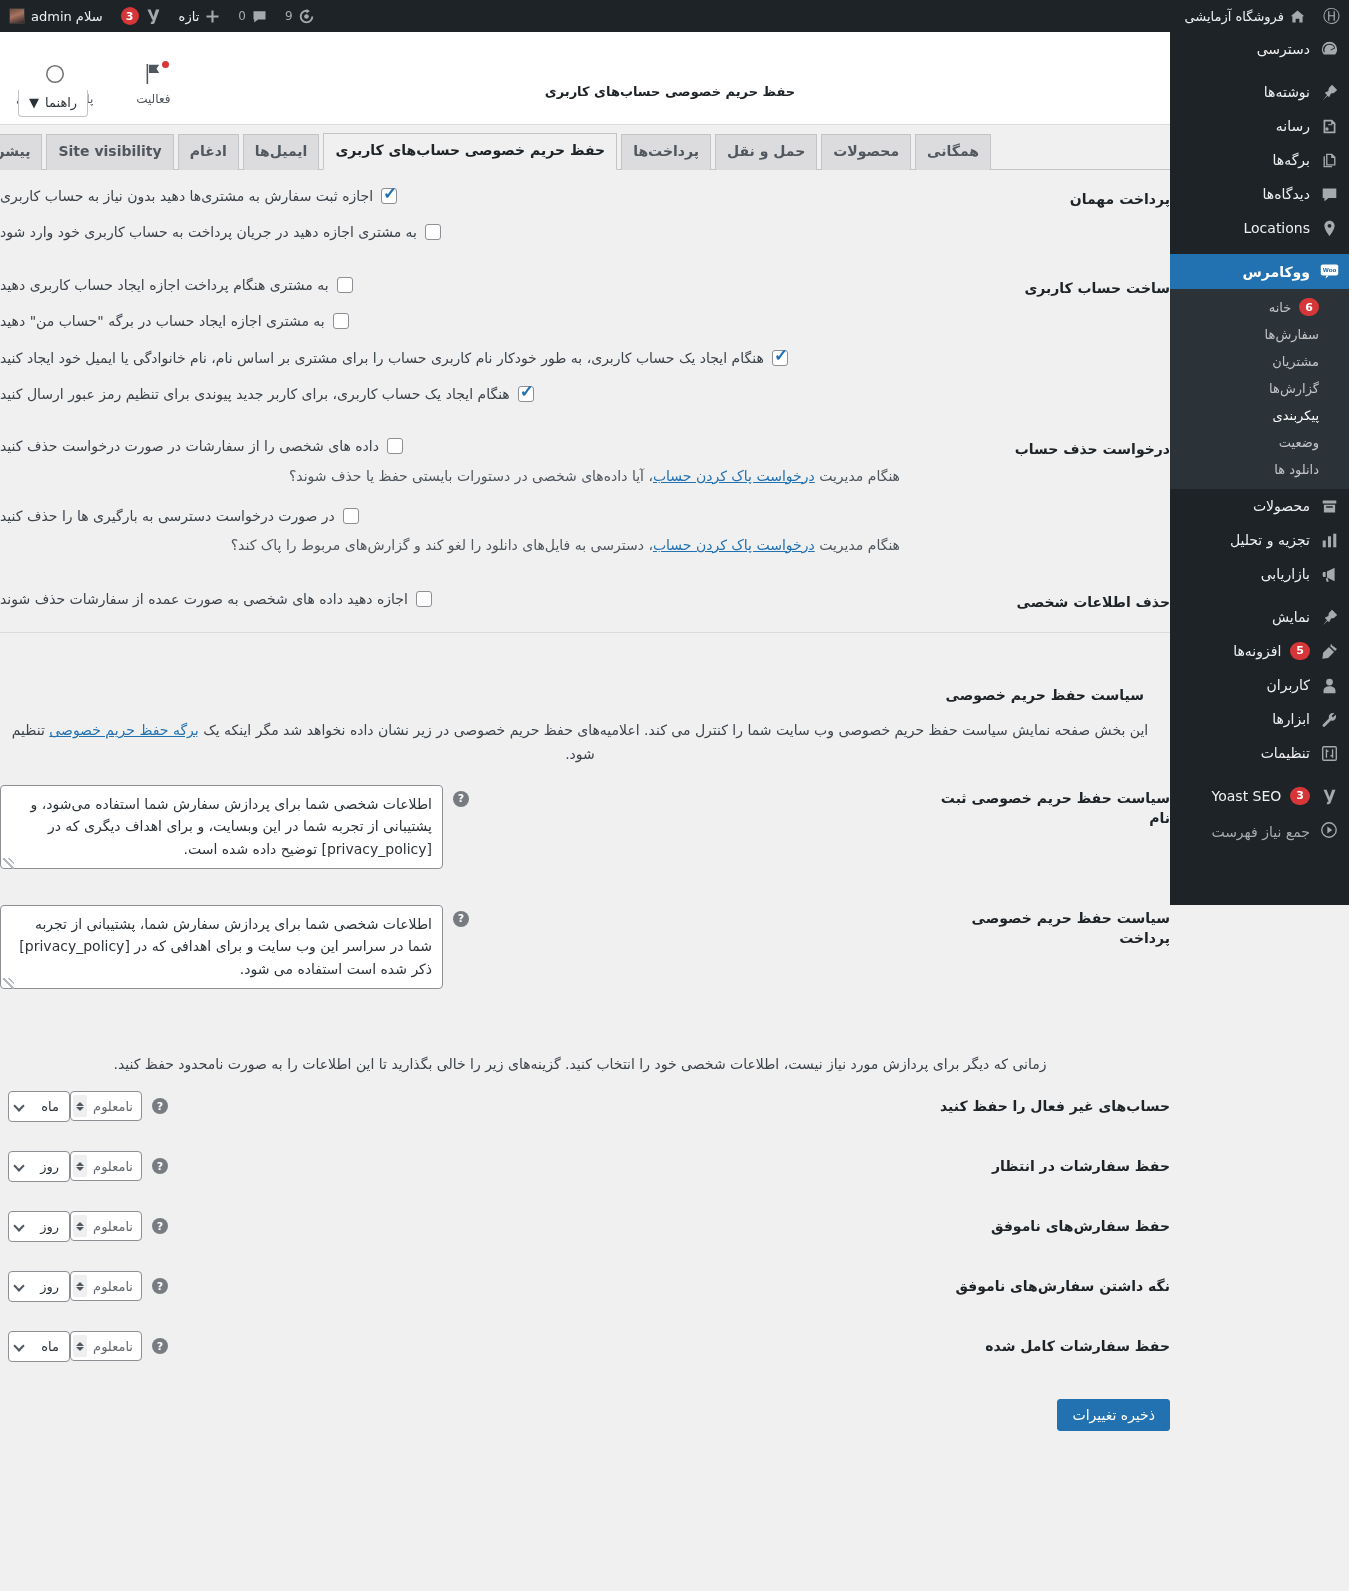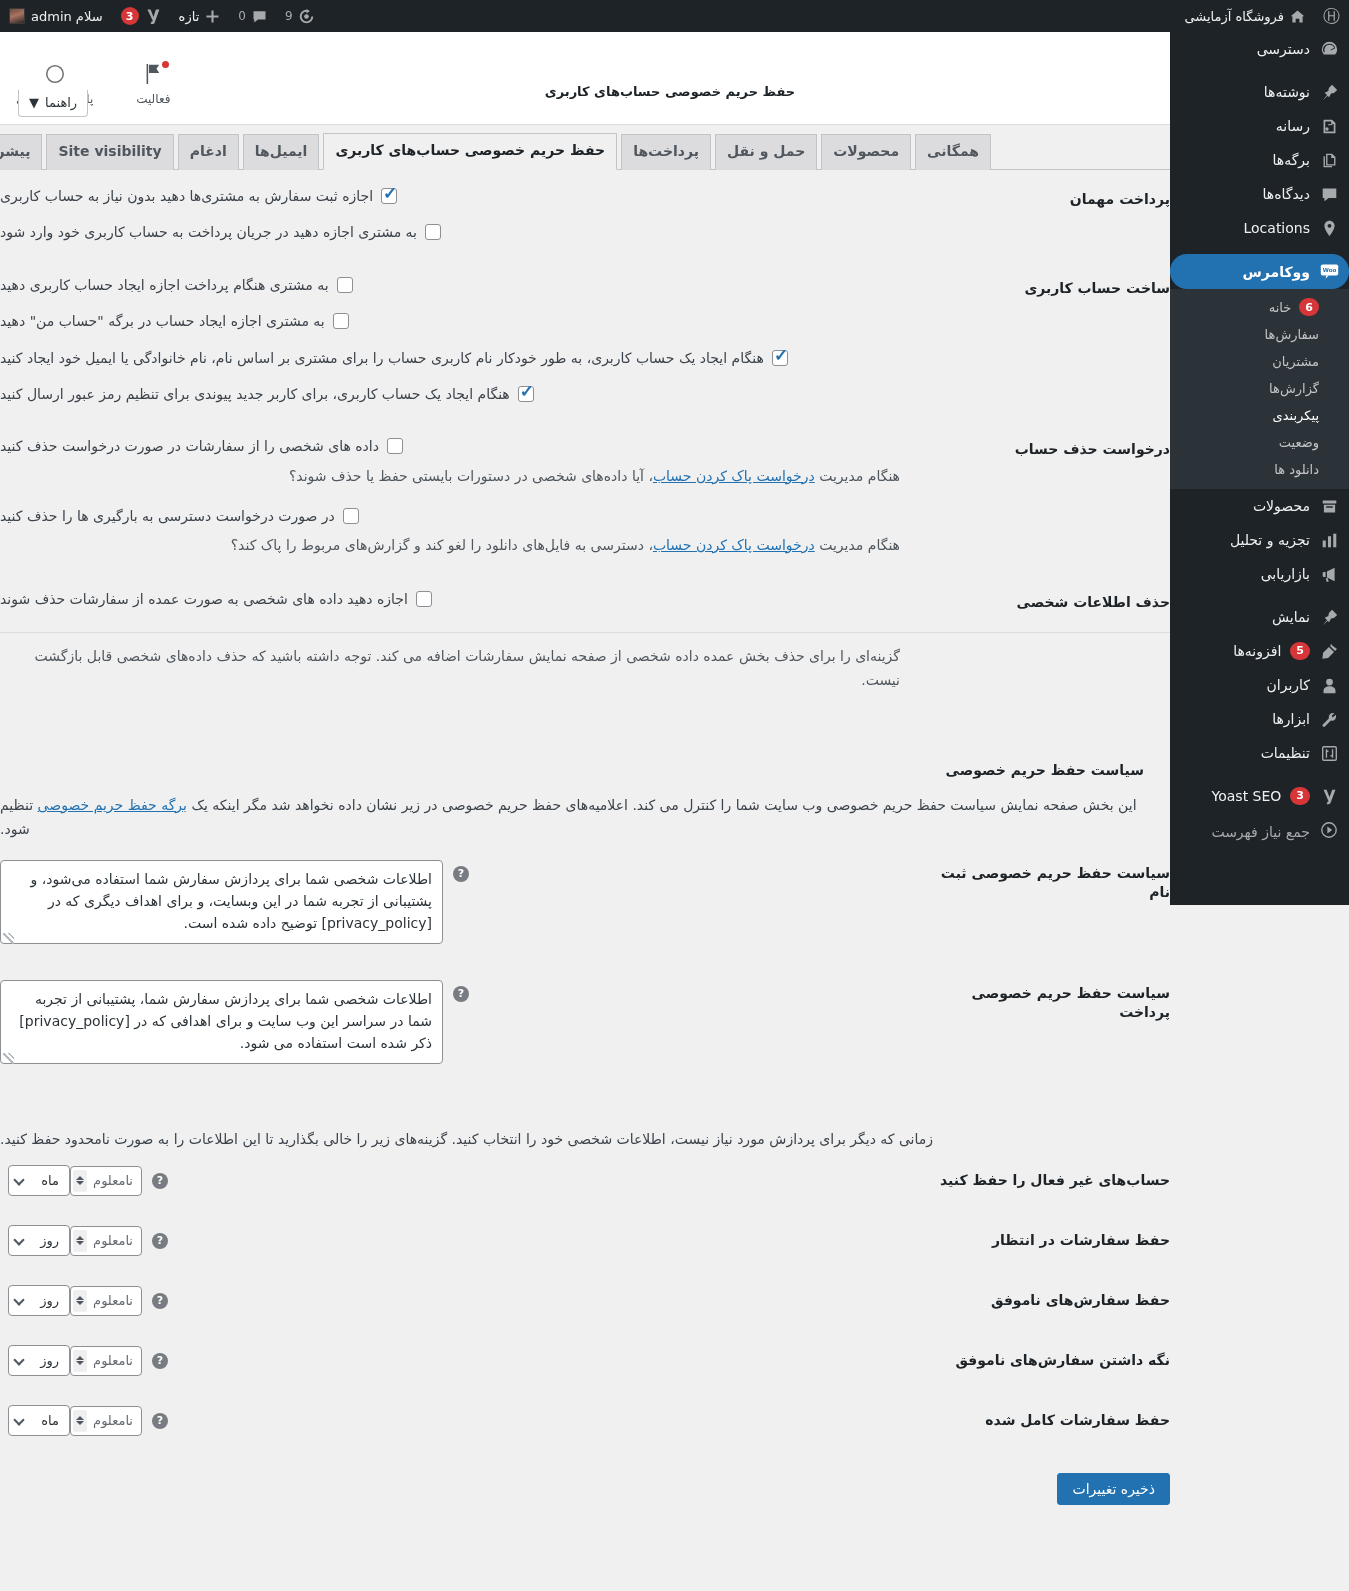--- a/index.html
+++ b/index.html
@@ -55,21 +55,21 @@
     font-size:14px; line-height:18px; cursor:pointer; min-height:34px;
   }
   .menu-item .mi-icon{
     width:20px; flex:none; text-align:center; color:#a7aaad;
     font-size:16px; line-height:20px; display:inline-flex;
     align-items:center; justify-content:center;
   }
   .menu-item .mi-label{ flex:1; text-align:right; }
   .menu-item.sep{ margin-top:9px; }
   .menu-item.current{
-    background:#2271b1; color:#fff; font-weight:600;border-radius:17px;
+    background:#2271b1; color:#fff; font-weight:600;
   }
   .menu-item.current .mi-icon{ color:#fff; }
   .menu-item.current::after{
     content:""; position:absolute; top:50%; left:-8px;
     margin-top:-8px; border:8px solid transparent;
     border-left-color:#f0f0f1; border-right:0;
   }
   .submenu{ background:#2c3338; padding:4px 0 6px 0; }
   .sub-item{
     display:flex; align-items:center; justify-content:flex-start;
@@ -181,21 +181,21 @@
     color:#2271b1; text-decoration:underline;
   }
 
   
   .section-title{
     font-size:14px; font-weight:700; color:#1d2327;
     text-align:right; margin:16px; padding:0;
   }
   .section-desc{
     font-size:14px; color:#3c434a; line-height:1.7;
-    margin:12px 0 0 0; text-align:left;
+    margin:12px 0 0 0; text-align:center;
   }
   .hr-line{ border:0; border-top:1px solid #dcdcde; margin:0; }
 
   
   textarea.wc-ta{
     width:443px; height:84px; resize:none;
     border:1px solid #8c8f94; border-radius:4px;
     padding:7px 10px; font-family:"DejaVu Sans","Liberation Sans",sans-serif;
     font-size:14px; line-height:1.6; color:#2c3338;
     background:#fff; direction:rtl; text-align:right; box-shadow:none;
@@ -640,30 +640,20 @@
               <span class="cb-label">اجازه دهید داده های شخصی به صورت عمده از سفارشات حذف شوند</span>
             </div>
           </fieldset>
         </td>
       </tr>
     </tbody>
       </table>
 
     <hr class="hr-line">
 
-    <table class="ft">
-      <tbody>
-          <tr>
-        <th></th>
-        <td style="padding-top:12px">
-          <p class="desc" style="margin:0">گزینه‌ای را برای حذف بخش عمده داده شخصی از صفحه نمایش سفارشات اضافه می کند. توجه داشته باشید که حذف داده‌های شخصی قابل بازگشت نیست.</p>
-        </td>
-      </tr>
-    </tbody>
-      </table>
 
     <div style="padding:38px 10px 0 0;">
       <h2 class="section-title">سیاست حفظ حریم خصوصی</h2>
       <p class="section-desc">
         <span>این بخش صفحه نمایش سیاست حفظ حریم خصوصی وب سایت شما را کنترل می کند. اعلامیه‌های حفظ حریم خصوصی در زیر نشان داده نخواهد شد مگر اینکه یک </span><a class="inline-link" href="#">برگه حفظ حریم خصوصی</a><span> تنظیم شود.</span>
       </p>
     </div>
 
     <table class="ft">
       <tbody>

